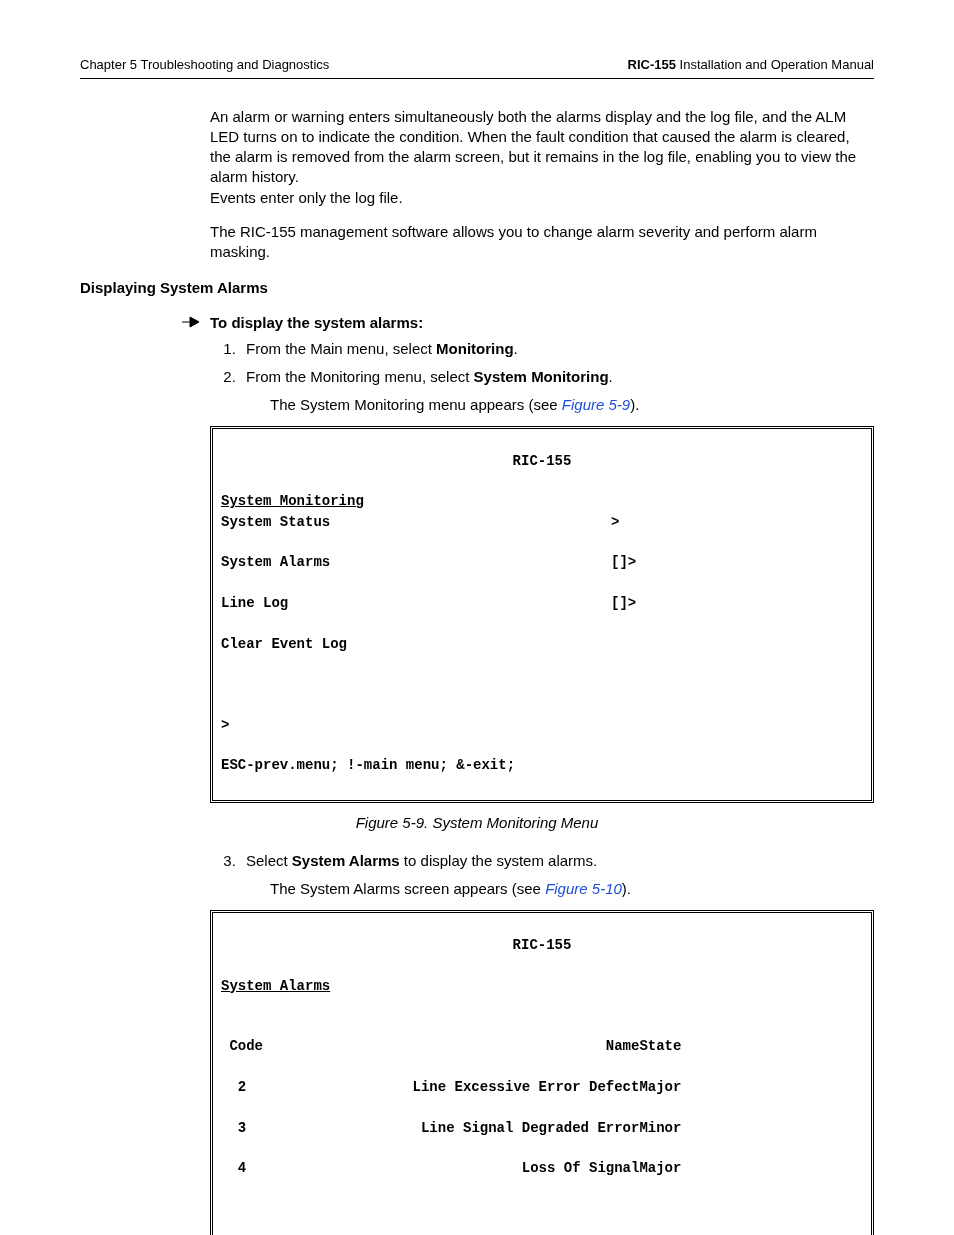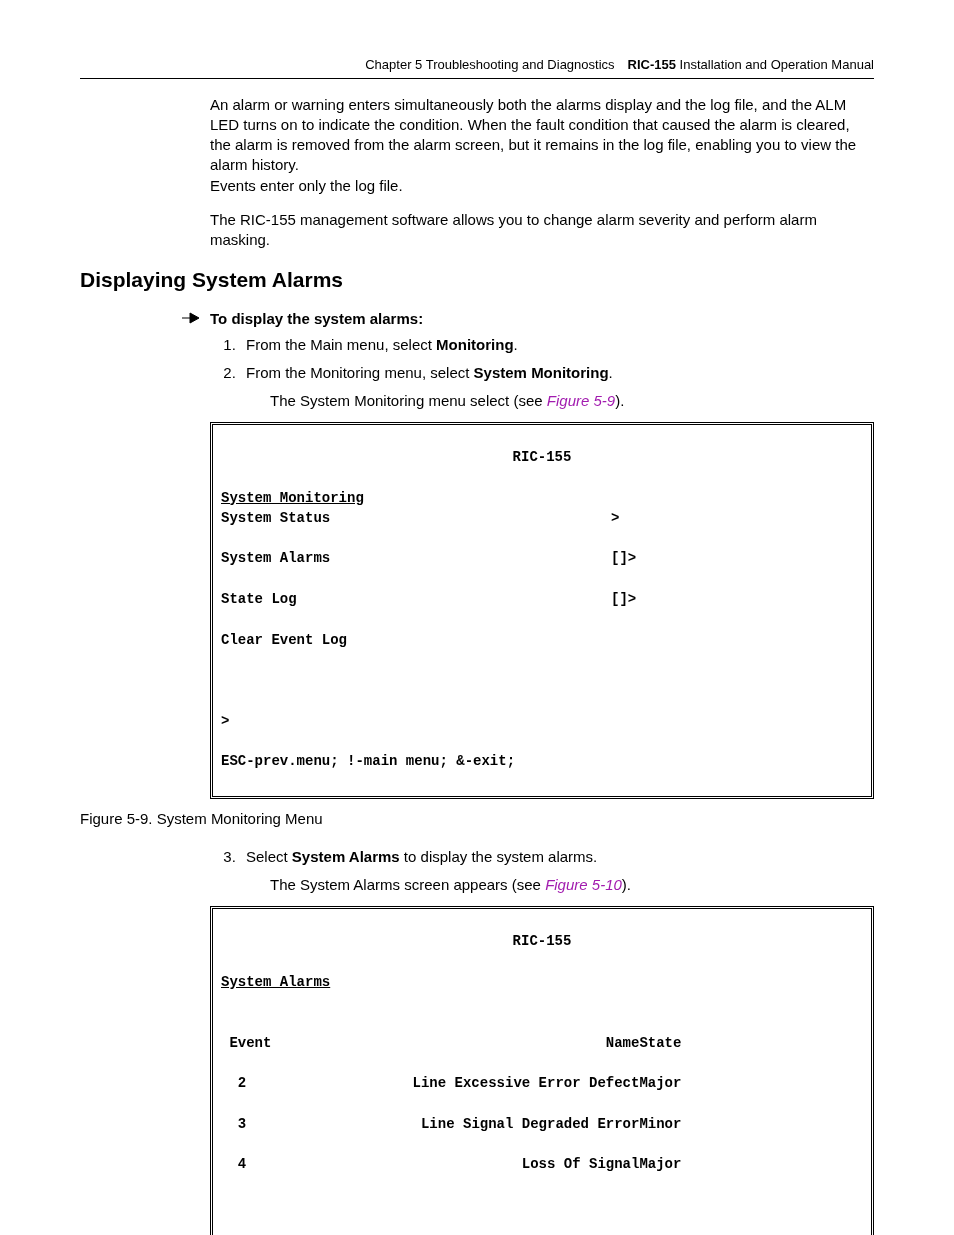--- a/index.html
+++ b/index.html
@@ -9,35 +9,35 @@
     line-height: 1.35;
     color: #000;
     margin: 0;
     padding: 56px 80px 50px 80px;
     width: 954px;
     box-sizing: border-box;
     background: #fff;
   }
   .header-row {
     display: flex;
-    justify-content: flex-end;
+    justify-content: space-between;
     font-size: 13px;
     border-bottom: 1px solid #000;
     padding-bottom: 4px;
-    margin-bottom: 16px;
+    margin-bottom: 28px;
     gap: 13px;
   }
   .header-row .right b { font-weight: 700; }
   .content-block {
     margin-left: 130px;
     margin-bottom: 16px;
   }
   p.para { margin: 0 0 14px 0; }
   h2.section {
-    font-size: 21px;
+    font-size: 15px;
     font-weight: 700;
     margin: 10px 0 14px 0;
   }
   .proc-head-row {
     display: flex;
     align-items: center;
     margin-left: 102px;
     margin-bottom: 6px;
   }
   .proc-arrow {
@@ -55,22 +55,24 @@
     padding-left: 160px;
   }
   ol.steps > li {
     padding-left: 6px;
     margin-bottom: 8px;
   }
   .step-sub {
     margin-left: 190px;
     margin-bottom: 10px;
   }
-  .figref { color: #a21caf; font-style: italic; }
+  .figref { color: #1d4ed8; font-style: italic; }
   .figure-caption {
+    text-align: center;
+    font-style: italic;
     margin: 10px 0 18px 0;
   }
   .term-box {
     margin-left: 130px;
     border: 3px double #000;
     padding: 2px 8px 4px 8px;
     font-family: "Courier New", monospace;
     font-size: 14px;
     font-weight: bold;
     line-height: 1.45;
@@ -117,29 +119,29 @@
 
 <ol class="steps">
   <li>
     <span>From the Main menu, select </span><span class="bold">Monitoring</span><span>.</span>
   </li>
   <li>
     <span>From the Monitoring menu, select </span><span class="bold">System Monitoring</span><span>.</span>
   </li>
 </ol>
 <div class="step-sub">
-  <span>The System Monitoring menu select (see </span><span class="figref">Figure 5-9</span><span>).</span>
+  <span>The System Monitoring menu appears (see </span><span class="figref">Figure 5-9</span><span>).</span>
 </div>
 
 <div class="term-box">
 <div class="title">RIC-155</div>
 <span class="u">System Monitoring</span>
 <div class="term-row"><span class="term-col1">System Status</span><span>&gt;</span></div>
 <div class="term-row"><span class="term-col1">System Alarms</span><span>[]&gt;</span></div>
-<div class="term-row"><span class="term-col1">State Log</span><span>[]&gt;</span></div>
+<div class="term-row"><span class="term-col1">Line Log</span><span>[]&gt;</span></div>
 <div class="term-row"><span class="term-col1">Clear Event Log</span><span></span></div>
 <div> </div>
 <div>&gt;</div>
 <div>ESC-prev.menu; !-main menu; &amp;-exit;</div>
 </div>
 
 <div class="figure-caption">Figure 5-9.  System Monitoring Menu</div>
 
 <ol class="steps" start="3">
   <li>
@@ -147,20 +149,20 @@
   </li>
 </ol>
 <div class="step-sub">
   <span>The System Alarms screen appears (see </span><span class="figref">Figure 5-10</span><span>).</span>
 </div>
 
 <div class="term-box">
 <div class="title">RIC-155</div>
 <span class="u">System Alarms</span>
 <div> </div>
-<div> <span class="alarm-c1">Event</span><span class="alarm-c2">Name</span><span class="alarm-c3">State</span></div>
+<div> <span class="alarm-c1">Code</span><span class="alarm-c2">Name</span><span class="alarm-c3">State</span></div>
 <div> <span class="alarm-c1"> 2</span><span class="alarm-c2">Line Excessive Error Defect</span><span class="alarm-c3">Major</span></div>
 <div> <span class="alarm-c1"> 3</span><span class="alarm-c2">Line Signal Degraded Error</span><span class="alarm-c3">Minor</span></div>
 <div> <span class="alarm-c1"> 4</span><span class="alarm-c2">Loss Of Signal</span><span class="alarm-c3">Major</span></div>
 
 
 
 </div>
 
 </body></html>

